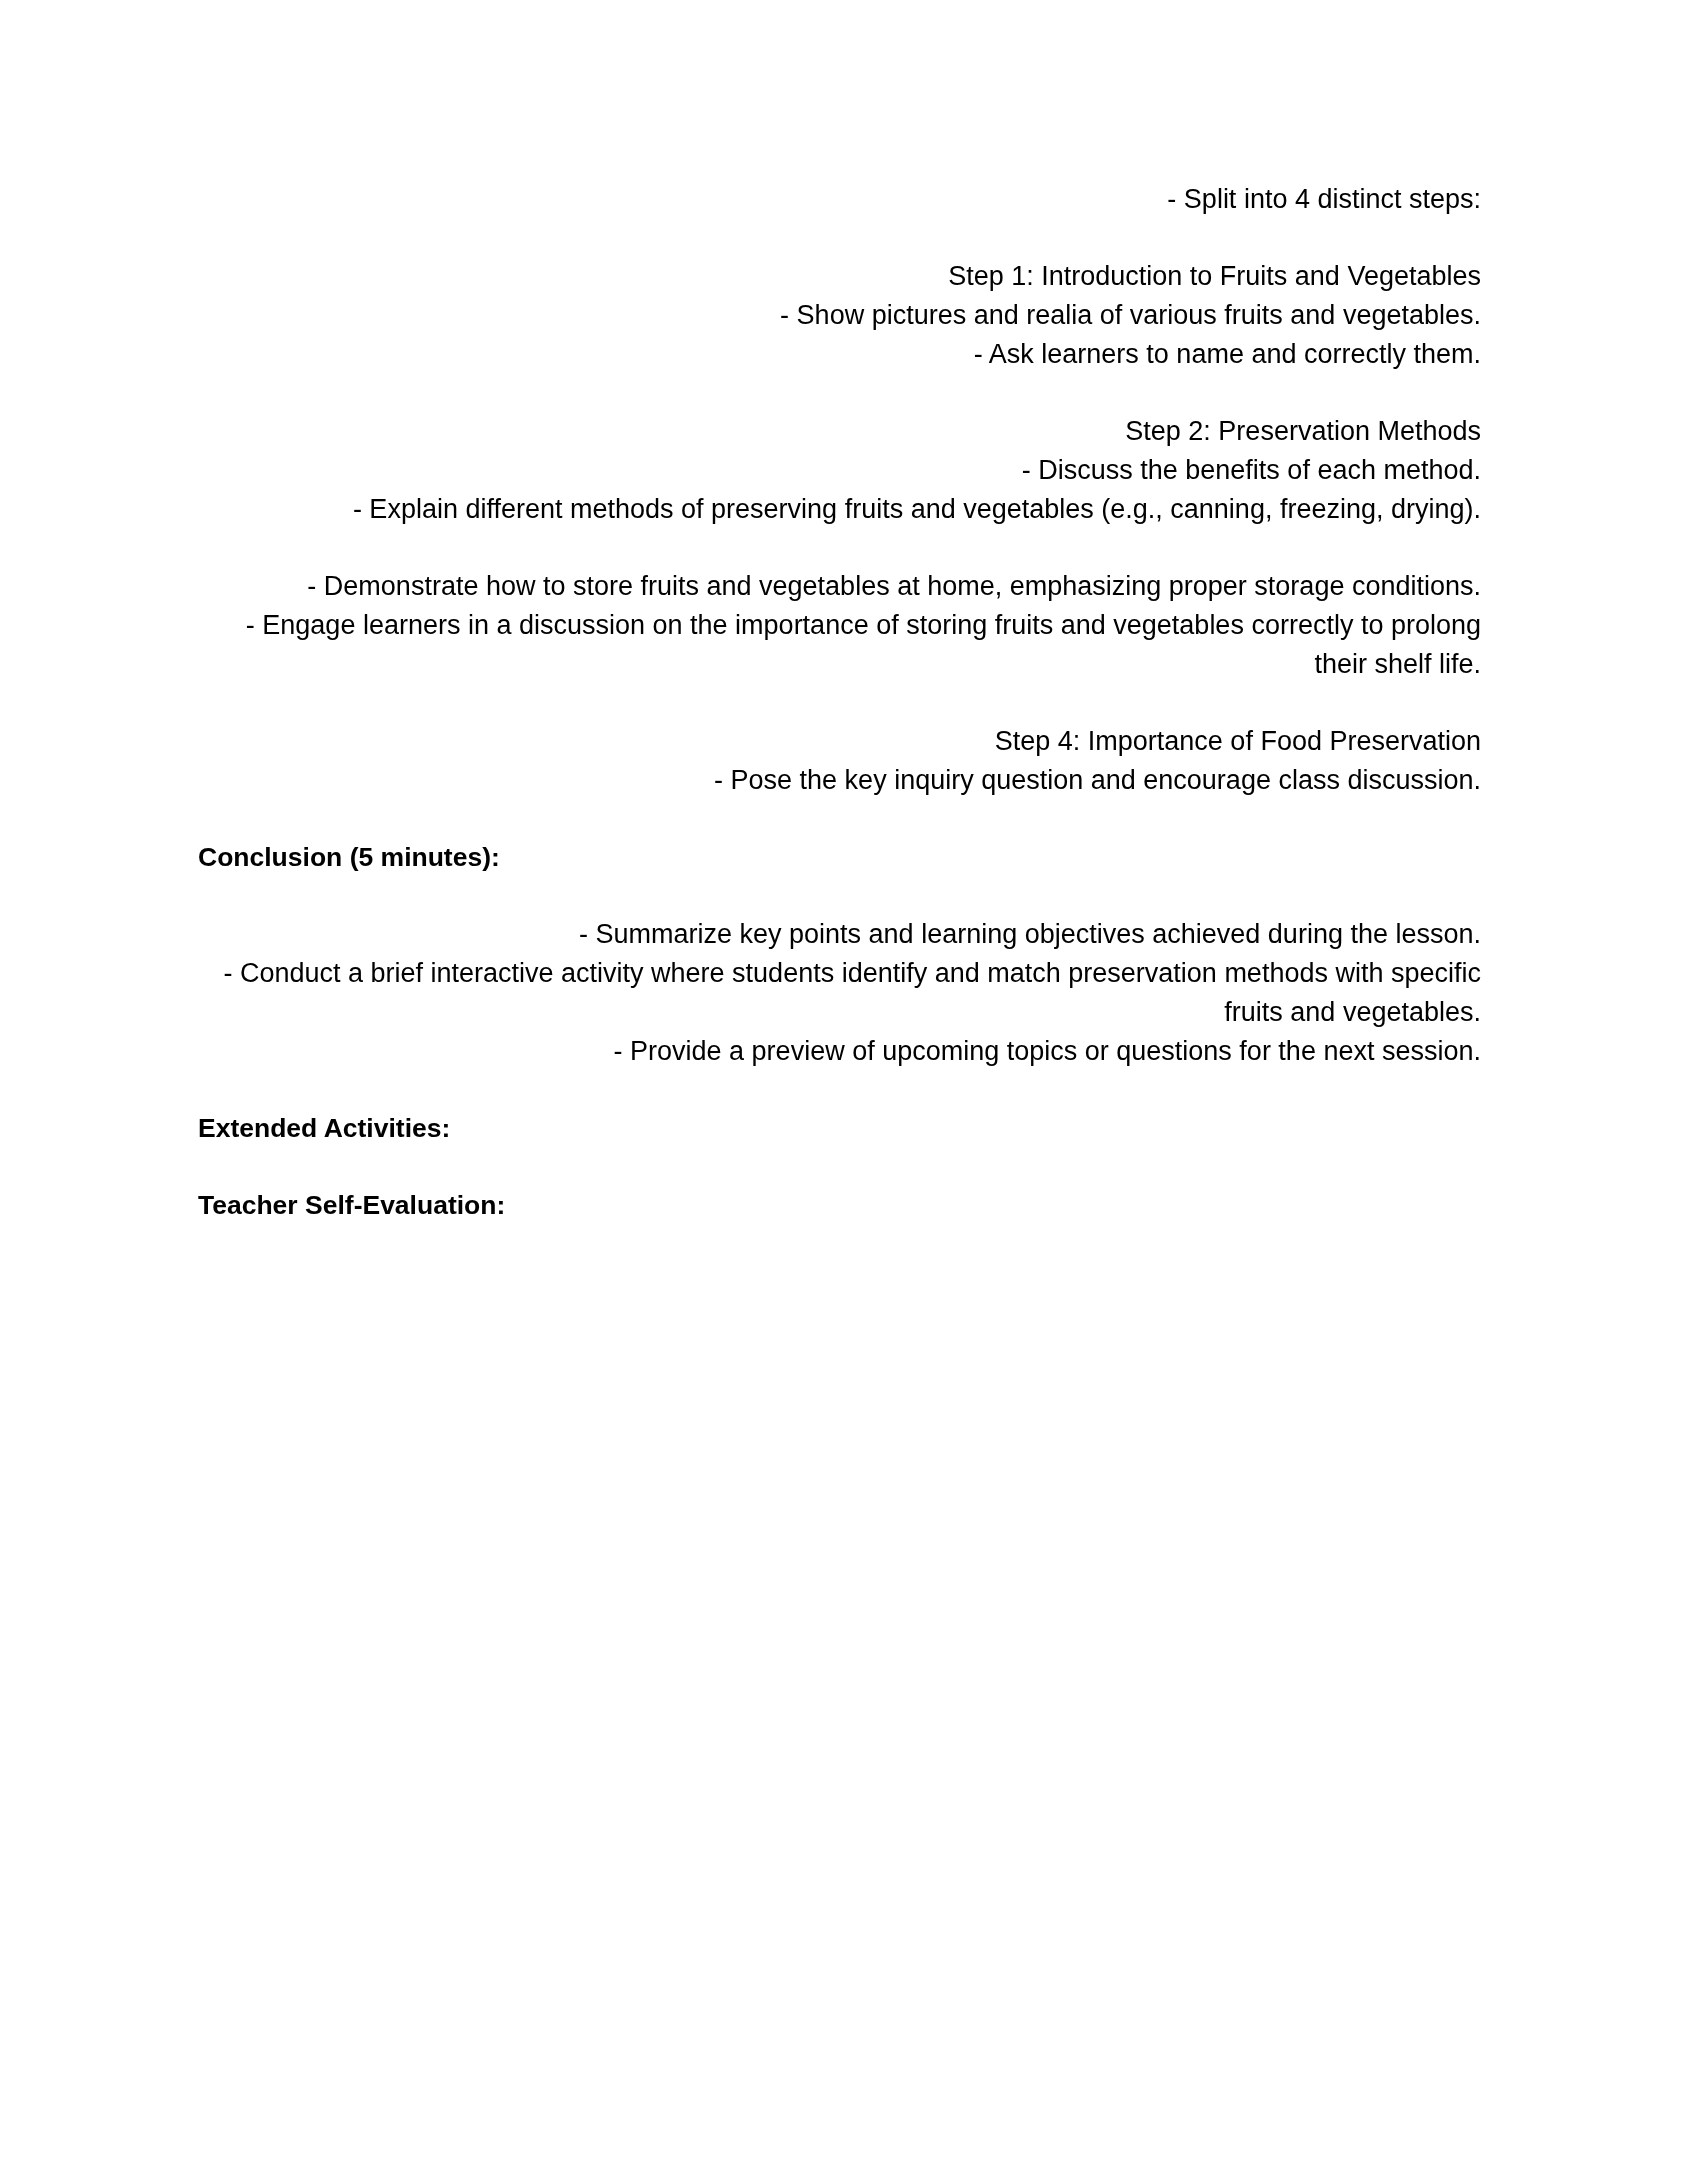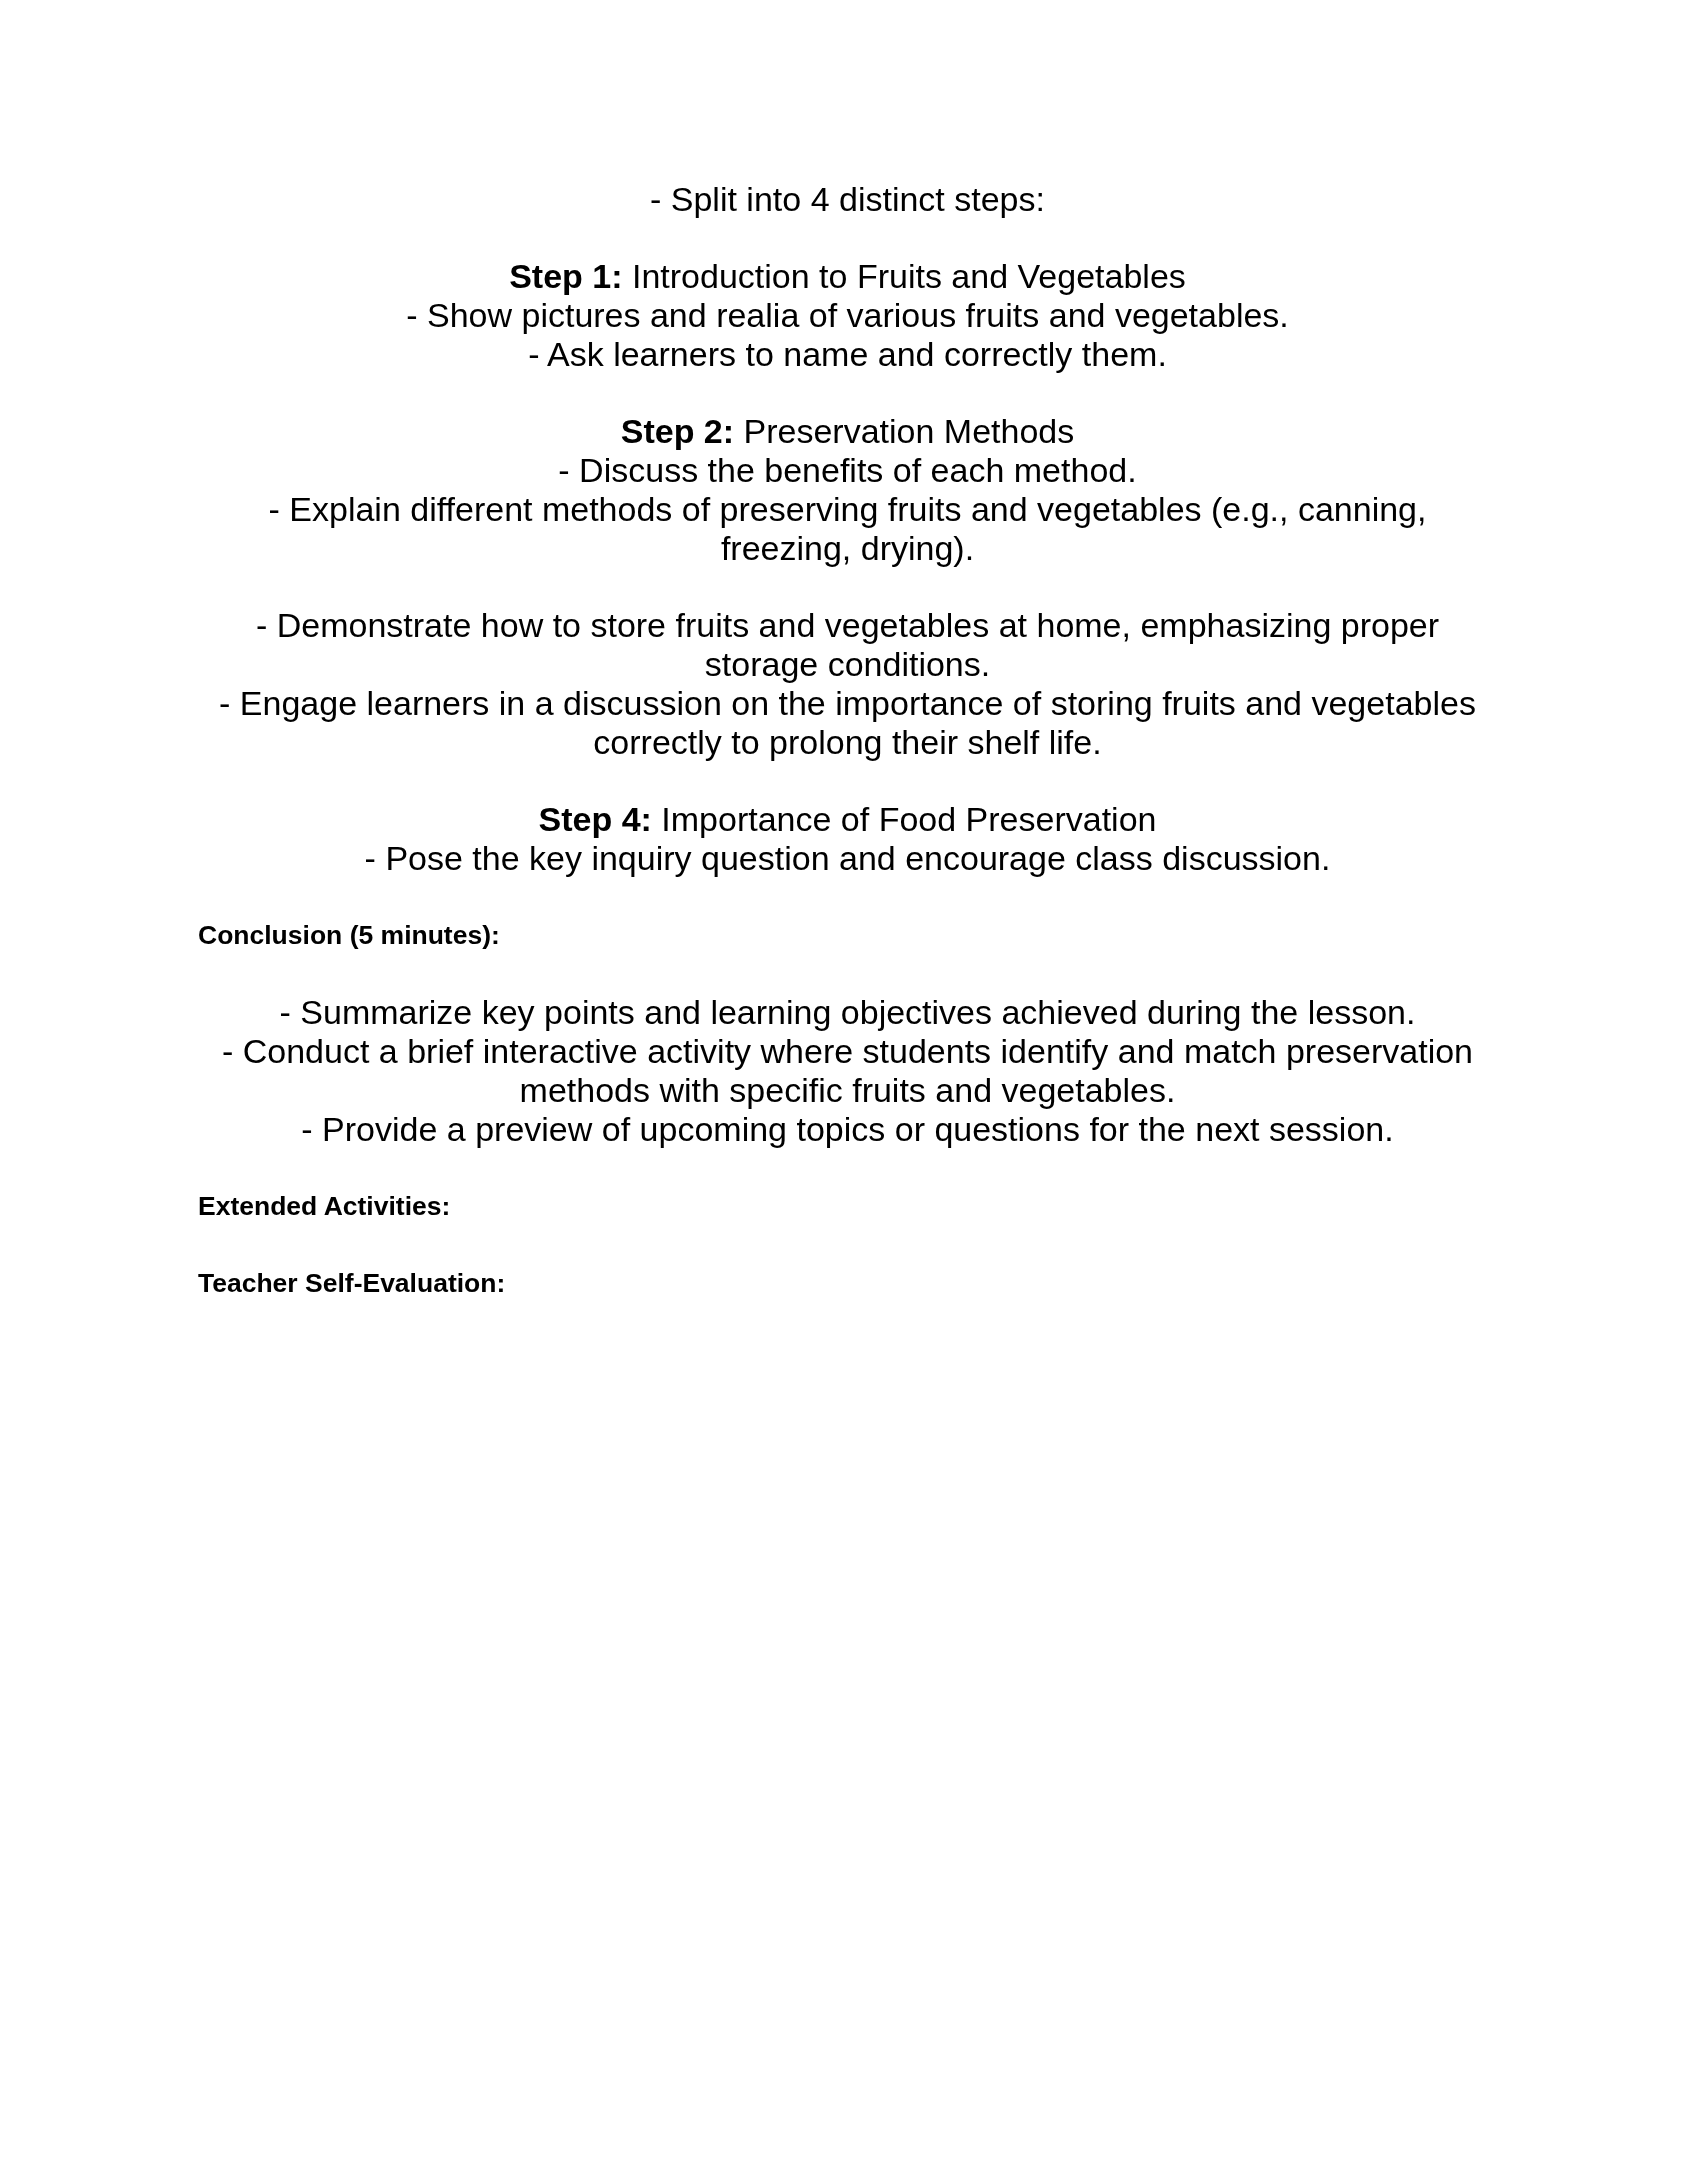--- a/index.html
+++ b/index.html
@@ -20,35 +20,35 @@
     box-sizing: border-box;
     overflow: hidden;
   }
   .doc-body {
     position: absolute;
     left: 198px;
     top: 180px;
     width: 1283px;
   }
   .para {
-    font-size: 34px;
+    font-size: 27px;
     line-height: 39px;
     margin: 0 0 38px 16px;
     color: #000000;
-    text-align: center;
+    text-align: right;
     white-space: normal;
   }
   .para:last-child {
     margin-bottom: 0;
   }
   .line {
     display: block;
   }
   .lead {
-    font-weight: bold;
+    font-weight: normal;
   }
   .heading {
     font-size: 26.5px;
     line-height: 39px;
     font-weight: bold;
     margin: 16px 0 38px 0;
     color: #000000;
   }
 </style>
 </head>

